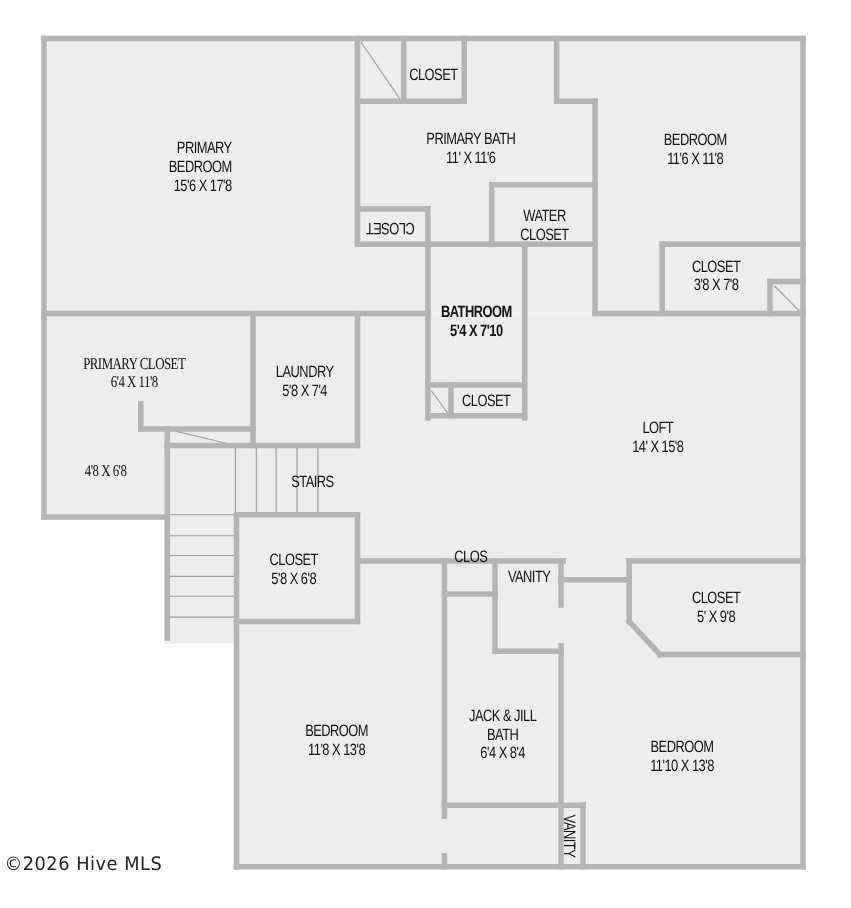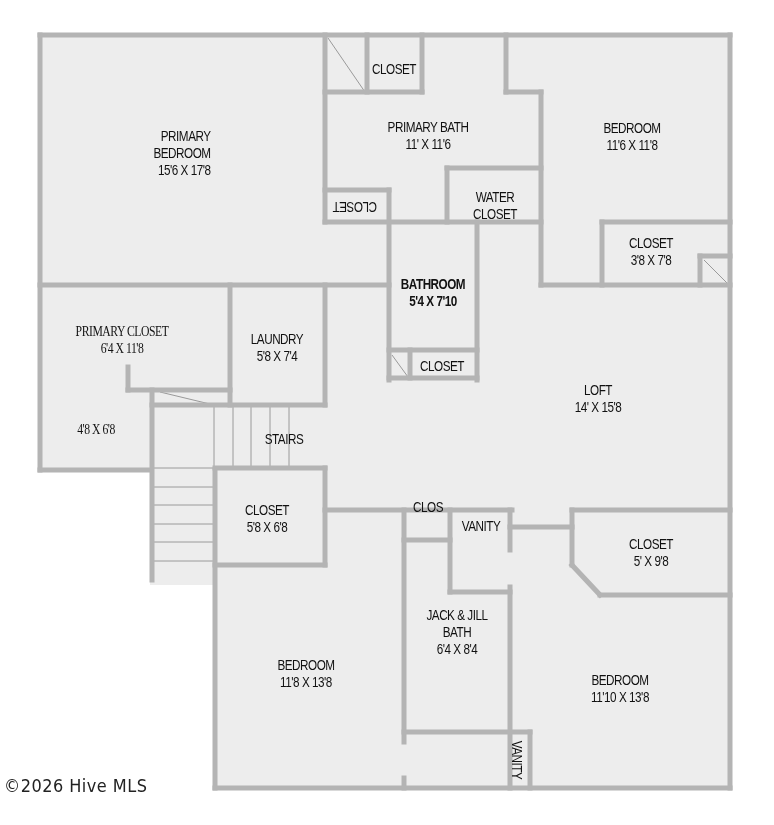--- a/index.html
+++ b/index.html
@@ -202,21 +202,21 @@
 
 <div class="lbl" style="left:481px;top:525px;">
   <span class="name">VANITY</span>
 </div>
 
 <div class="lbl" style="left:651px;top:552px;">
   <span class="name">CLOSET</span>
   <span class="dim">5' X 9'8</span>
 </div>
 
-<div class="lbl" style="left:457px;top:631px;">
+<div class="lbl" style="left:457px;top:668px;">
   <span class="name" style="white-space:pre-line;">JACK &amp; JILL
 BATH</span>
   <span class="dim">6'4 X 8'4</span>
 </div>
 
 <div class="lbl" style="left:306px;top:673px;">
   <span class="name">BEDROOM</span>
   <span class="dim">11'8 X 13'8</span>
 </div>
 

